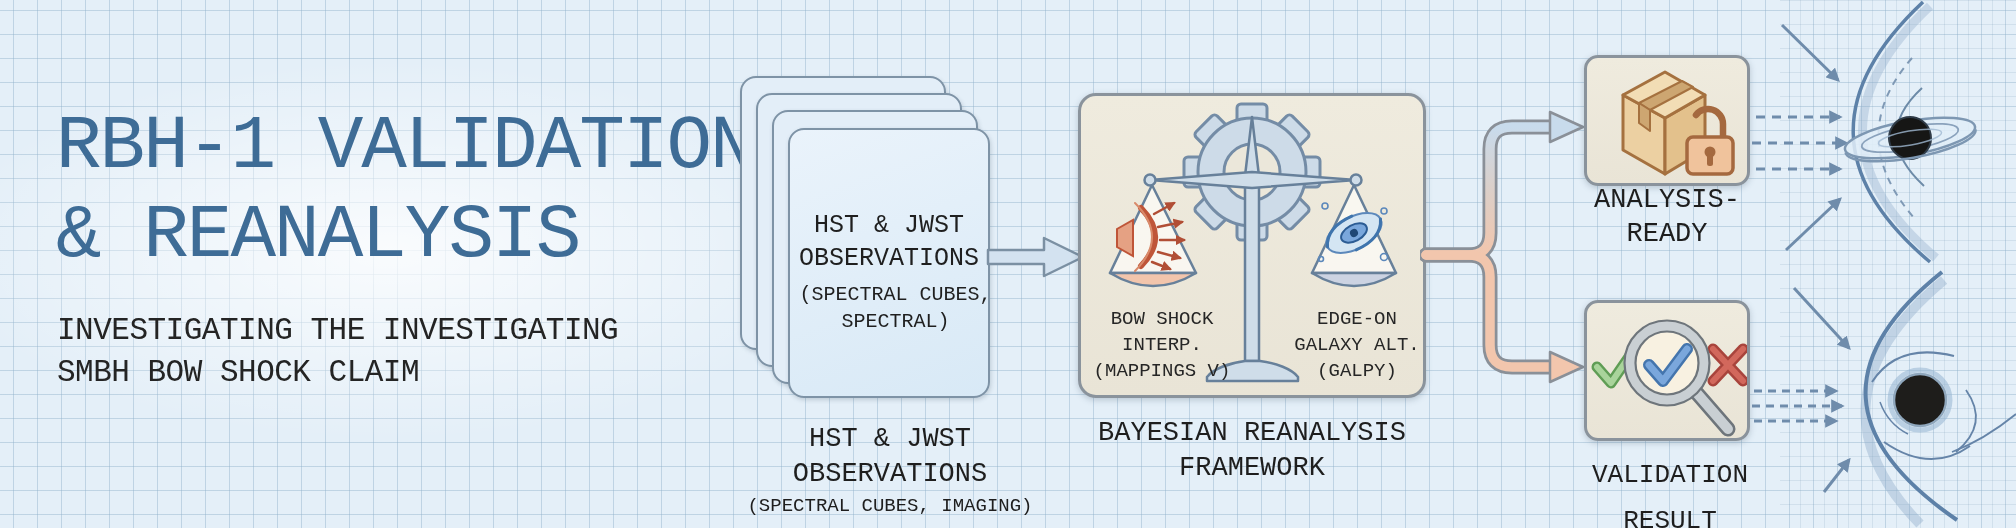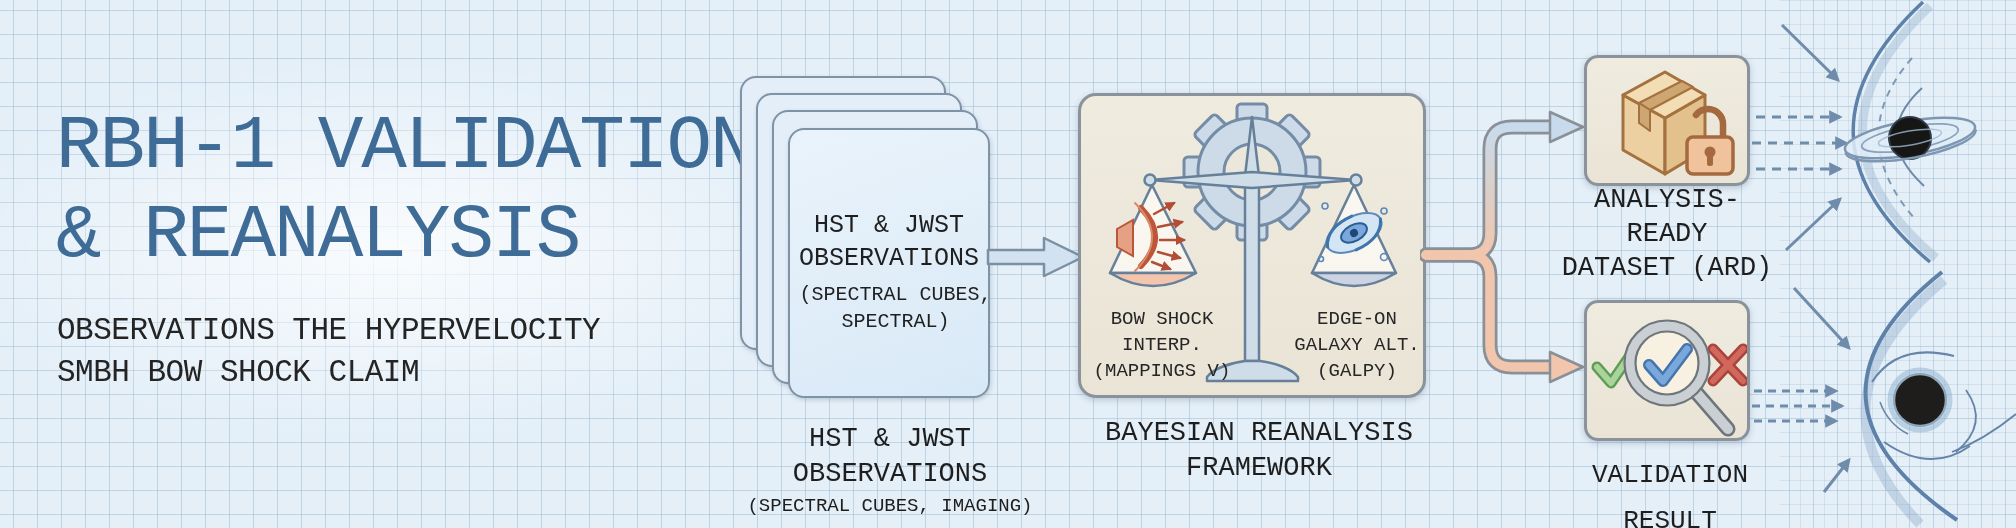--- a/index.html
+++ b/index.html
@@ -45,21 +45,21 @@
   .panel{
     position:absolute;border:3px solid #8a939c;border-radius:18px;
     background:linear-gradient(180deg,#efebde 0%,#e9e4d6 100%);
     box-shadow:0 2px 6px rgba(70,90,110,.28);box-sizing:border-box;
   }
   .framework-box{left:1078px;top:93px;width:348px;height:305px;}
   .pan-label{position:absolute;text-align:center;color:#262626;font-size:19px;line-height:26px;font-weight:500;}
   .pan-label.left{left:6px;top:210px;width:150px;}
   .pan-label.right{left:200px;top:210px;width:152px;}
   .caption{position:absolute;text-align:center;color:#1e1e1e;font-weight:500;}
-  .framework-caption{left:1092px;top:416px;width:320px;font-size:27px;line-height:35px;margin-left:7px;}
+  .framework-caption{left:1092px;top:416px;width:320px;font-size:27px;line-height:35px;}
   .out-box{width:166px;border-radius:14px;}
   .ard-box{left:1584px;top:55px;height:131px;}
   .validation-box{left:1584px;top:300px;height:141px;}
   .ard-caption{left:1557px;top:183px;width:220px;font-size:27px;line-height:34px;}
   .validation-caption{left:1540px;top:452px;width:260px;}
   .validation-caption .l1{font-size:26px;line-height:46px;}
   .validation-caption .l2{font-size:22px;line-height:27px;}
   svg{display:block;}
 </style>
 </head>
@@ -67,21 +67,21 @@
 
 <div class="canvas">
 
   <div class="abs title-glow"></div>
 
   <div class="abs title">
     <div>RBH-1 VALIDATION</div>
     <div>&amp; REANALYSIS</div>
   </div>
   <div class="abs subtitle">
-    <div>OBSERVATIONS THE HYPERVELOCITY</div>
+    <div>INVESTIGATING THE INVESTIGATING</div>
     <div>SMBH BOW SHOCK CLAIM</div>
   </div>
 
   <div>
     <div class="card" style="left:740px;top:76px;"></div>
     <div class="card" style="left:756px;top:93px;"></div>
     <div class="card" style="left:772px;top:110px;"></div>
     <div class="card front" style="left:788px;top:128px;">
       <div class="card-line">HST &amp; JWST</div>
       <div class="card-line">OBSERVATIONS</div>
@@ -213,21 +213,20 @@
       <g>
         <path d="M136,80 L136,66 A15,15 0 0 0 109,57" fill="none" stroke="#a5693f" stroke-width="6.5" stroke-linecap="round"></path>
         <rect x="100" y="79" width="46" height="37" rx="6" fill="#f0c39c" stroke="#a5693f" stroke-width="3.5"></rect>
         <circle cx="123" cy="94" r="5.5" fill="#a5693f"></circle>
         <rect x="120" y="96" width="6" height="12" rx="2.5" fill="#a5693f"></rect>
       </g>
     </svg>
   </div>
   <div class="caption ard-caption">
     <div>ANALYSIS-READY</div>
-    <div>DATASET (ARD)</div>
   </div>
 
   <div class="panel out-box validation-box">
     <svg width="160" height="135" viewBox="0 0 160 135">
       <g fill="none" stroke-linecap="round" stroke-linejoin="round">
         <path d="M10,64 L24,80 L46,48" stroke="#5f9d55" stroke-width="11"></path>
         <path d="M10,64 L24,80 L46,48" stroke="#a9d49b" stroke-width="6"></path>
       </g>
       <g fill="none" stroke-linecap="round">
         <path d="M126,46 L156,78 M156,46 L126,78" stroke="#a8443c" stroke-width="11"></path>

